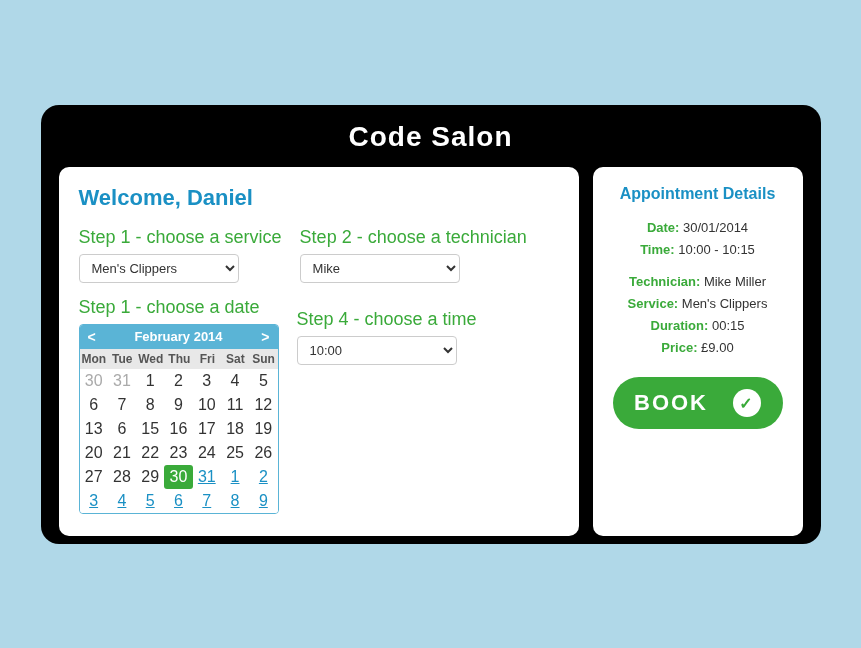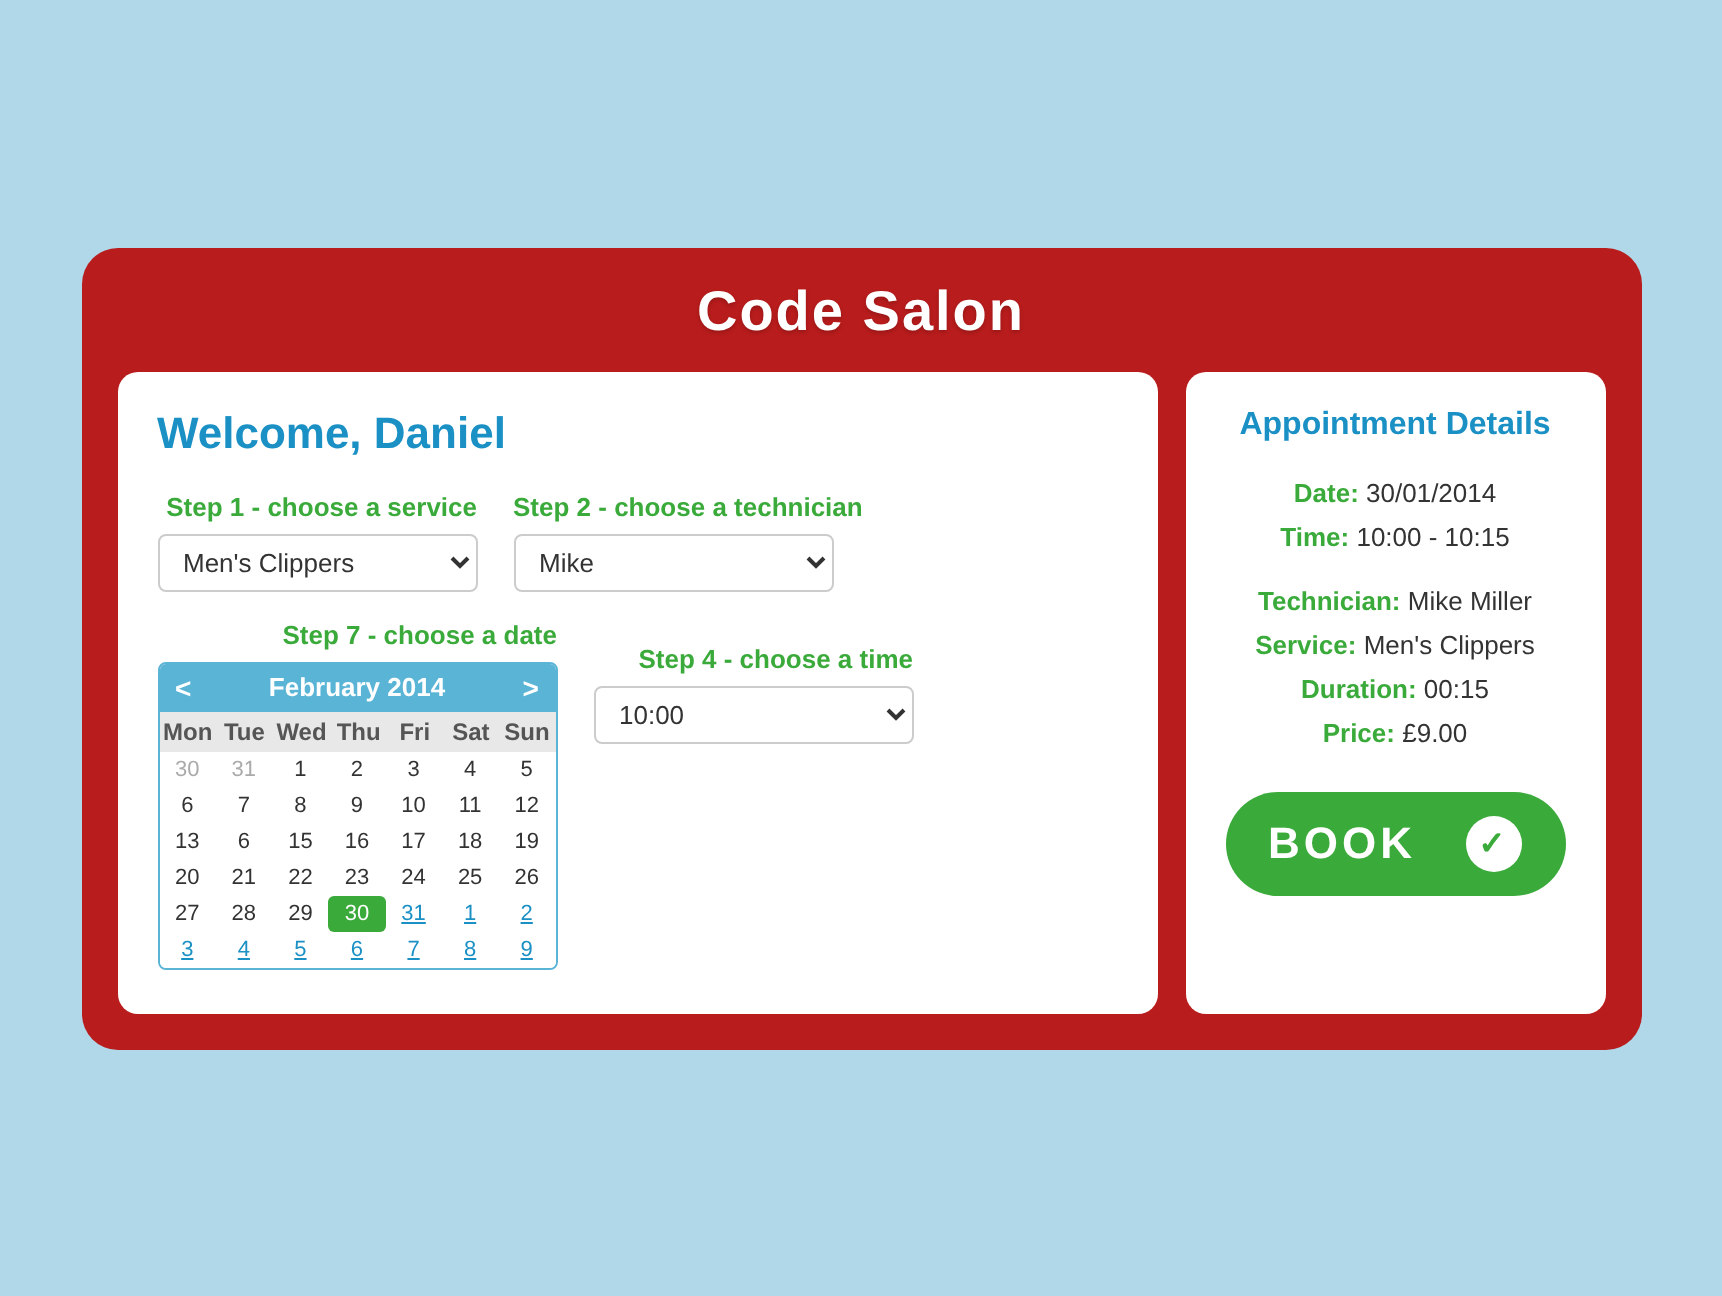--- a/index.html
+++ b/index.html
@@ -7,23 +7,23 @@
       background: #b0d8e8;
       font-family: Arial, sans-serif;
       display: flex;
       justify-content: center;
       align-items: center;
       min-height: 648px;
       width: 861px;
     }
 
     .outer-wrapper {
-      background: #b91c1c;
+      background: #000000;
       border-radius: 18px;
-      padding: 16px 18px 18px;
+      padding: 16px 18px 8px;
       width: 780px;
     }
 
     .header {
       text-align: center;
       margin-bottom: 14px;
     }
 
     .header h1 {
       color: #fff;
@@ -69,23 +69,23 @@
     }
 
     .step-group {
       display: flex;
       flex-direction: column;
       gap: 6px;
     }
 
     .step-label {
       color: #3aaa3a;
-      font-size: 13px;
-      font-weight: bold;
-      text-align: right;
+      font-size: 18px;
+      font-weight: normal;
+      text-align: left;
     }
 
     .step-select {
       border: 1px solid #ccc;
       border-radius: 4px;
       padding: 5px 8px;
       font-size: 13px;
       color: #333;
       background: #fff;
       cursor: pointer;
@@ -148,21 +148,21 @@
       grid-template-columns: repeat(7, 1fr);
       text-align: center;
     }
 
     .cal-row.day-headers {
       background: #e8e8e8;
     }
 
     .cal-cell {
       padding: 3px 2px;
-      font-size: 11px;
+      font-size: 16px;
       color: #333;
     }
 
     .cal-row.day-headers .cal-cell {
       font-weight: bold;
       color: #555;
       font-size: 12px;
     }
 
     .cal-cell.other-month {
@@ -272,21 +272,21 @@
           <select class="step-select">
             <option>Mike</option>
             <option>Sarah</option>
             <option>John</option>
           </select>
         </div>
       </div>
 
       <div class="steps-row-bottom">
         <div class="step-date-group">
-          <div class="step-label">Step 7 - choose a date</div>
+          <div class="step-label">Step 1 - choose a date</div>
           <div class="calendar">
             <div class="cal-header">
               <a class="cal-nav">&lt;</a>
               <span>February 2014</span>
               <a class="cal-nav">&gt;</a>
             </div>
             <div class="cal-grid">
 
               <div class="cal-row day-headers">
                 <div class="cal-cell">Mon</div>

